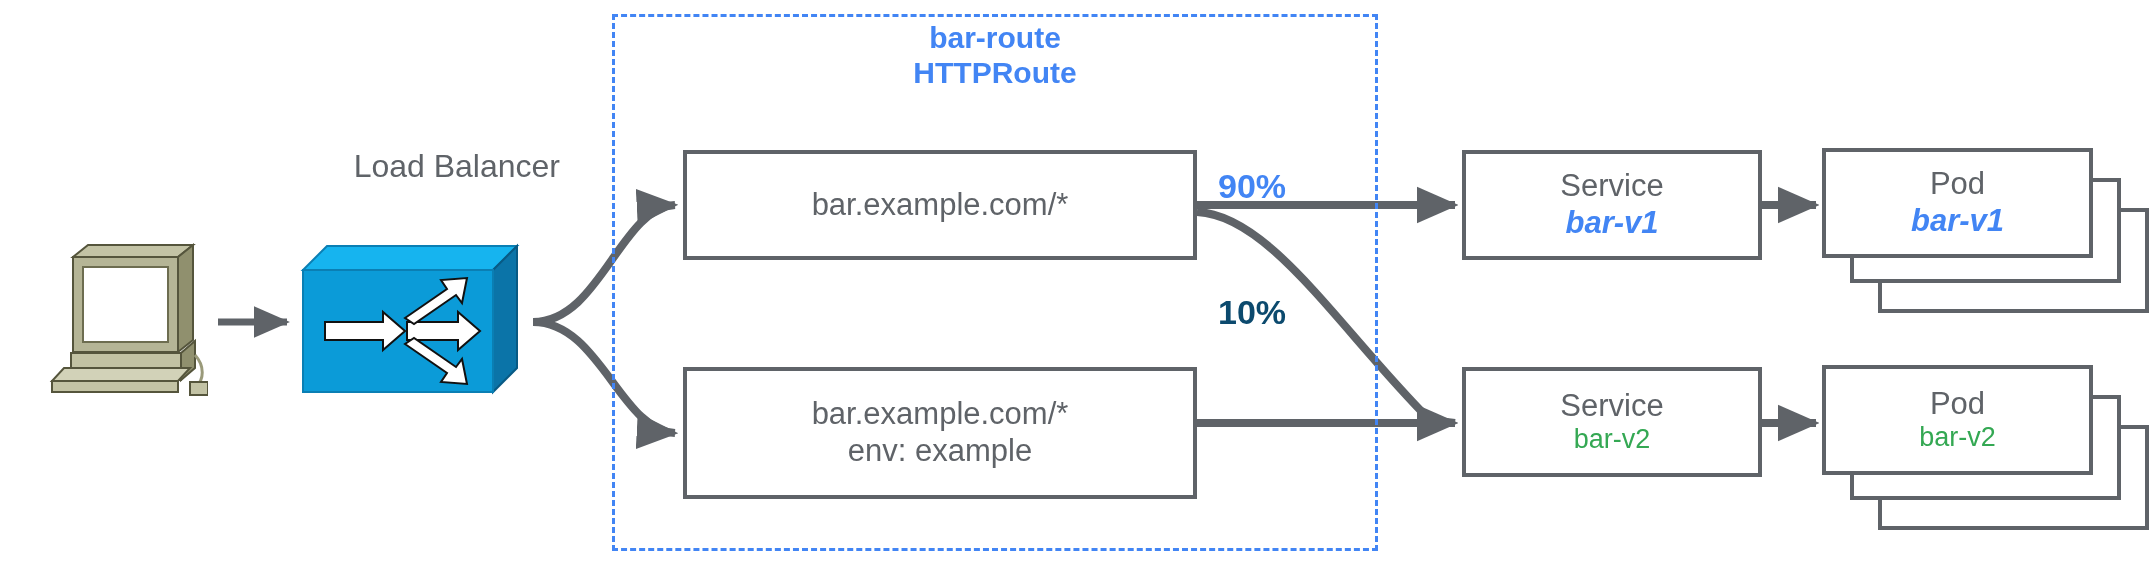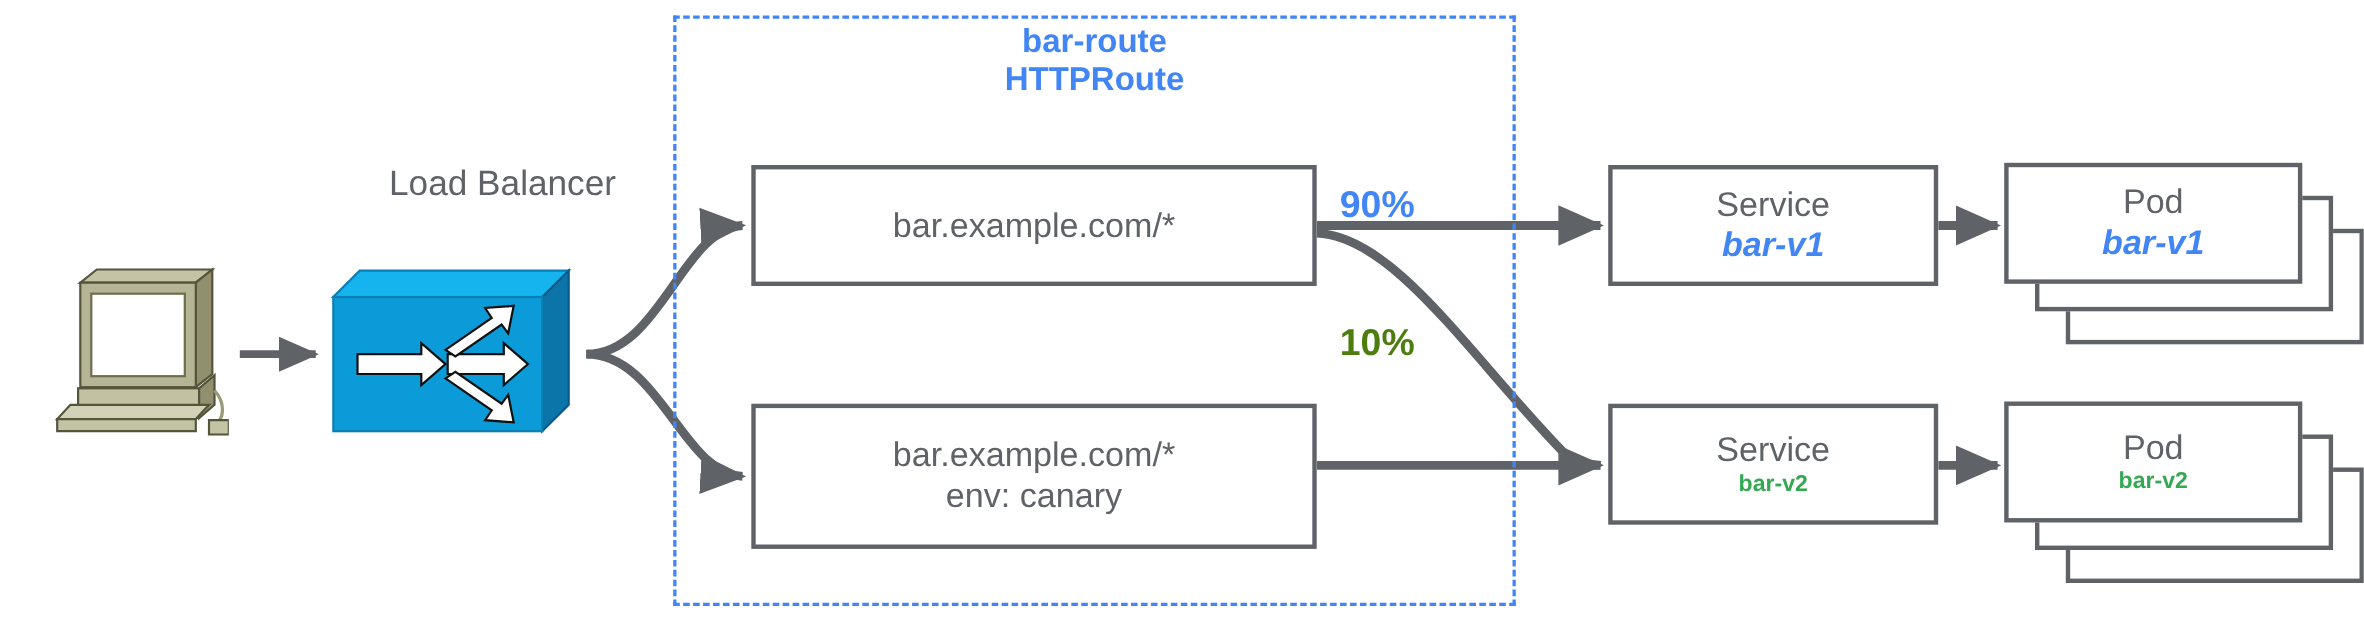--- a/index.html
+++ b/index.html
@@ -36,21 +36,21 @@
   }
   .ghostbox{
     position:absolute;
     box-sizing:border-box;
     border:4px solid #5f6368;
     background:#ffffff;
   }
 
   .t-gray{color:#5f6368;font-size:31px;font-weight:400;}
   .t-blue{color:#4285f4;font-size:31px;font-weight:700;font-style:italic;}
-  .t-green{color:#34a853;font-size:21px;font-weight:700;}
+  .t-green{color:#34a853;font-size:27px;font-weight:400;}
 
   
   #route-group{
     position:absolute;
     left:612px;top:14px;
     width:766px;height:537px;
     box-sizing:border-box;
     border:3px dashed #4285f4;
     background:transparent;
   }
@@ -71,21 +71,21 @@
   #match-box-2{left:683px;top:367px;width:514px;height:132px;}
 
   
   .pct{
     position:absolute;
     font-size:34px;
     font-weight:700;
     white-space:nowrap;
   }
   #pct-90{left:1218px;top:155px;color:#4285f4;margin-top:12px;}
-  #pct-10{left:1218px;top:293px;color:#4d7c0f;}
+  #pct-10{left:1218px;top:293px;color:#0c4a6e;}
 
   
   #svc-v1{left:1462px;top:150px;width:300px;height:110px;}
   #svc-v2{left:1462px;top:367px;width:300px;height:110px;}
 
   
   .pod-stack{position:absolute;padding-left:24px;}
   #pod-stack-1{left:1822px;top:148px;width:327px;height:165px;}
   #pod-stack-2{left:1822px;top:365px;width:327px;height:165px;}
   .pod-back-2{left:56px;top:60px;width:271px;height:105px;}
@@ -182,21 +182,21 @@
 
     <polygon points="110,104 152,133 146,142 172,144 167,119 161,127 119,98" fill="#ffffff" stroke="#111111" stroke-width="2"></polygon>
   </svg>
 
   <div class="nodebox" id="match-box-1">
     <div class="t-gray">bar.example.com/*</div>
   </div>
 
   <div class="nodebox" id="match-box-2">
     <div class="t-gray">bar.example.com/*</div>
-    <div class="t-gray">env: canary</div>
+    <div class="t-gray">env: example</div>
   </div>
 
   <div class="pct" id="pct-90">90%</div>
   <div class="pct" id="pct-10">10%</div>
 
   <div class="nodebox" id="svc-v1">
     <div class="t-gray">Service</div>
     <div class="t-blue">bar-v1</div>
   </div>
 

